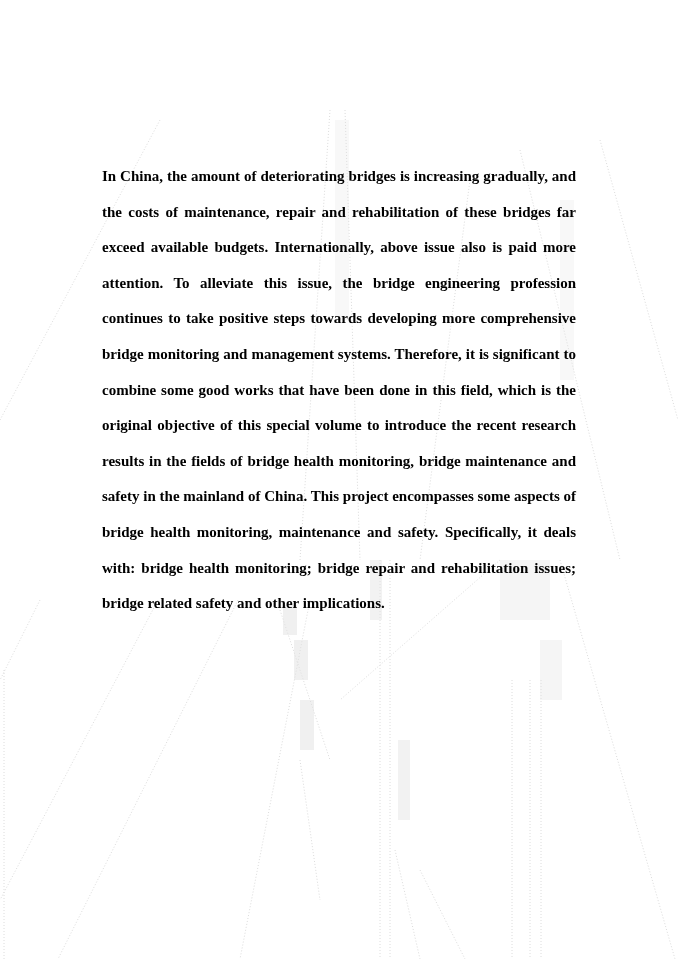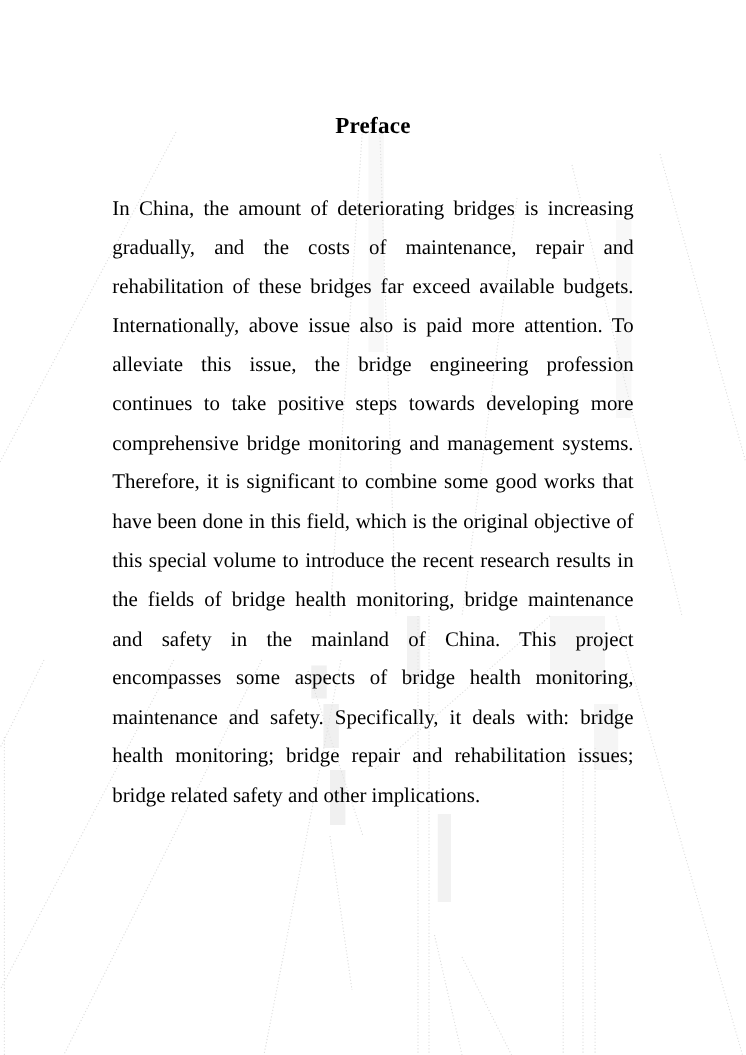--- a/index.html
+++ b/index.html
@@ -39,28 +39,29 @@
       width: 678px;
       text-align: center;
       font-size: 21px;
       font-weight: bold;
       line-height: 26px;
       letter-spacing: 0.2px;
     }
     .body-text {
       position: absolute;
       left: 102px;
-      top: 172px;
+      top: 159px;
       width: 474px;
-      font-size: 19px;
+      font-size: 15px;
       line-height: 35.6px;
       text-align: justify;
       text-align-last: left;
       margin: 0;
       word-spacing: 0px;
+      font-weight: bold;
     }
   </style>
 </head>
 <body>
 
 <svg class="watermark" viewBox="0 0 678 959" xmlns="http://www.w3.org/2000/svg">
   <g stroke="#dcdcdc" stroke-width="1" stroke-dasharray="1 2" fill="none">
     <line x1="40" y1="600" x2="0" y2="680"></line>
     <line x1="158" y1="600" x2="0" y2="900"></line>
     <line x1="238" y1="600" x2="58" y2="959"></line>
@@ -91,15 +92,14 @@
     <rect x="370" y="560" width="12" height="60" opacity="0.45"></rect>
     <rect x="398" y="740" width="12" height="80" opacity="0.45"></rect>
     <rect x="500" y="560" width="50" height="60" opacity="0.35"></rect>
     <rect x="540" y="640" width="22" height="60" opacity="0.35"></rect>
     <rect x="335" y="120" width="14" height="200" opacity="0.25"></rect>
     <rect x="560" y="200" width="14" height="180" opacity="0.25"></rect>
   </g>
 </svg>
 
 <div class="page">
-  <h1 class="title">Preface</h1>
   <p class="body-text">In China, the amount of deteriorating bridges is increasing gradually, and the costs of maintenance, repair and rehabilitation of these bridges far exceed available budgets. Internationally, above issue also is paid more attention. To alleviate this issue, the bridge engineering profession continues to take positive steps towards developing more comprehensive bridge monitoring and management systems. Therefore, it is significant to combine some good works that have been done in this field, which is the original objective of this special volume to introduce the recent research results in the fields of bridge health monitoring, bridge maintenance and safety in the mainland of China. This project encompasses some aspects of bridge health monitoring, maintenance and safety. Specifically, it deals with: bridge health monitoring; bridge repair and rehabilitation issues; bridge related safety and other implications.</p>
 </div>
 
 </body></html>

